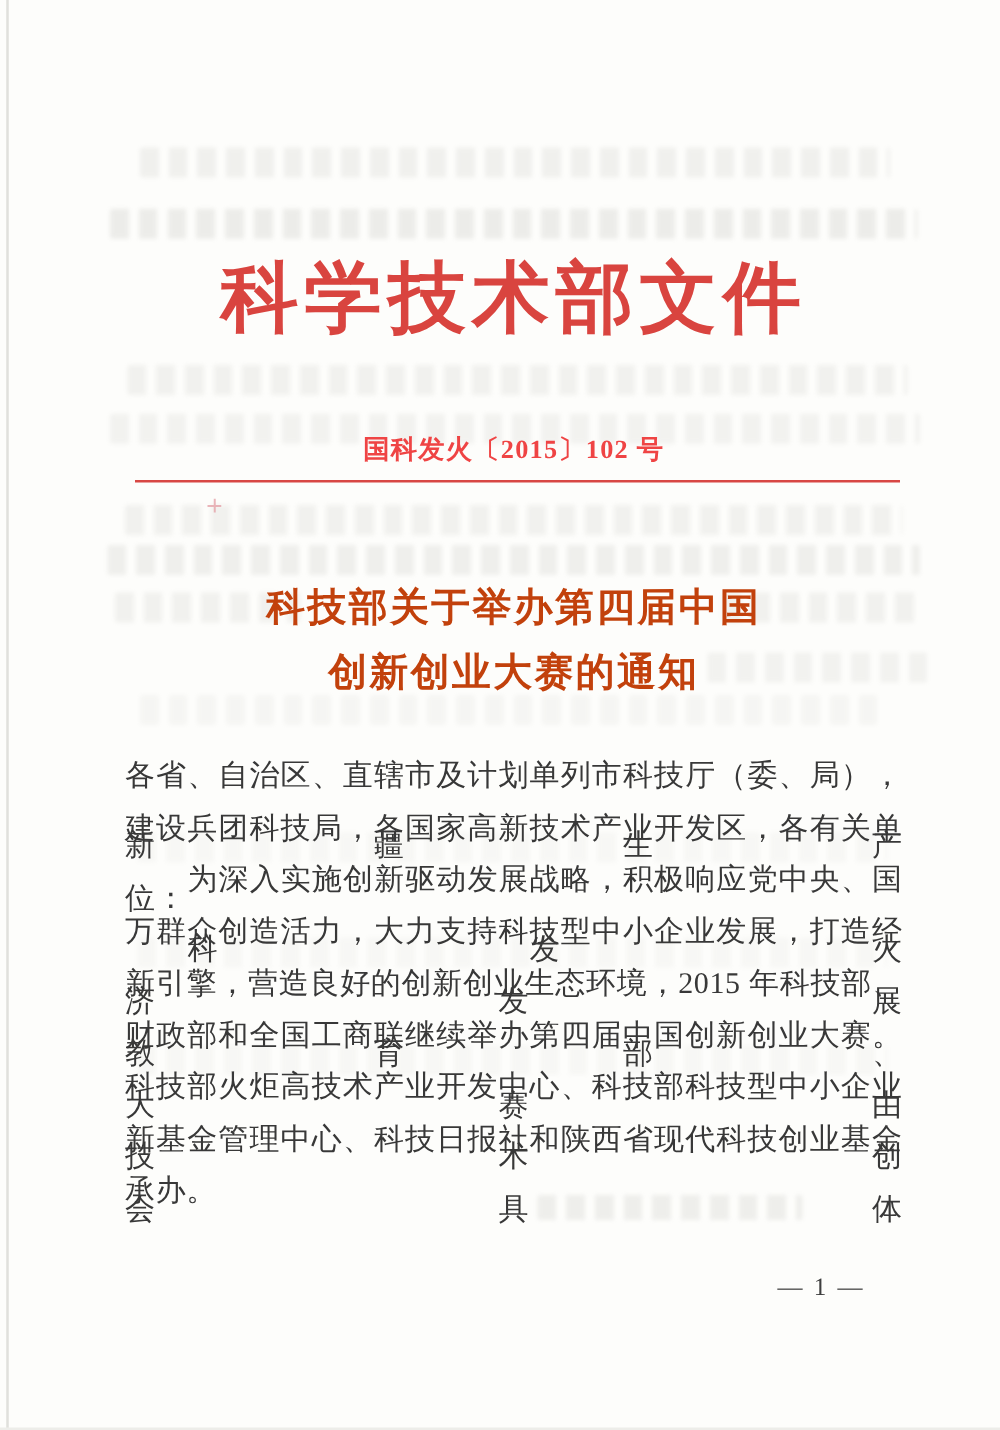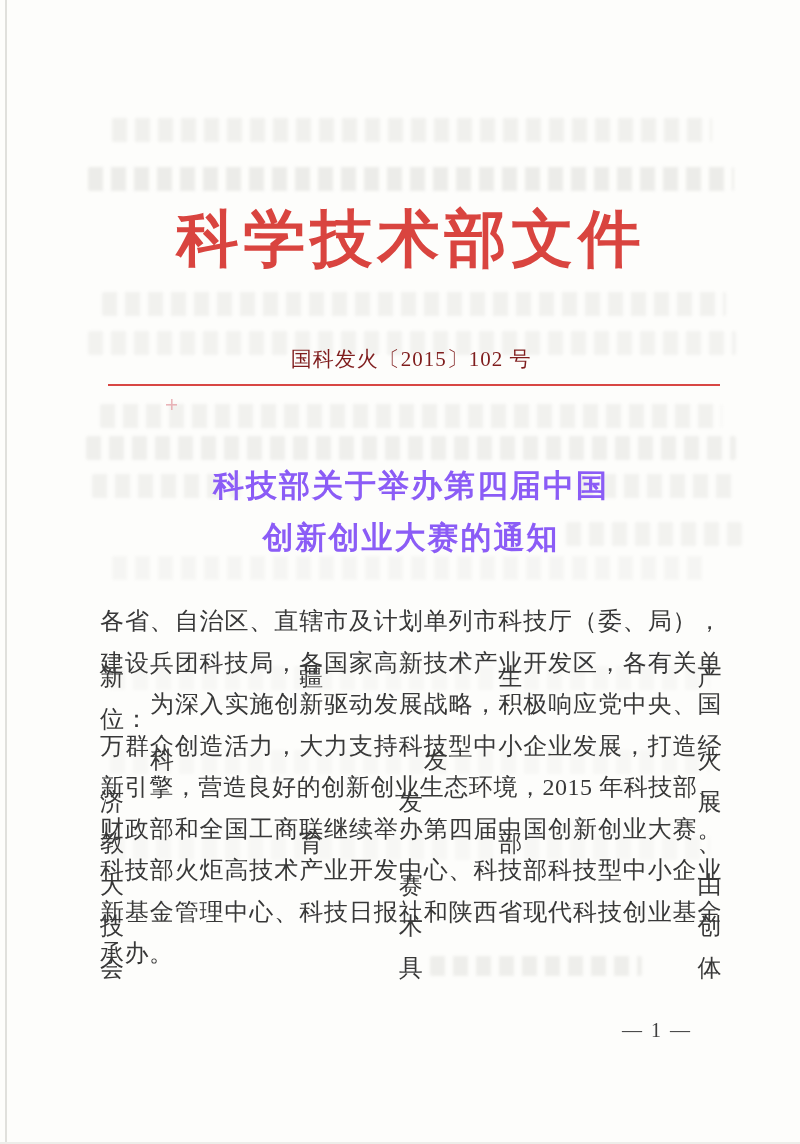--- a/index.html
+++ b/index.html
@@ -52,21 +52,22 @@
     color: var(--header-red, #d9443f);
     white-space: nowrap;
   }
   .doc-number {
     position: absolute;
     top: 344px; left: 100px; width: 622px;
     text-align: center;
     font-size: 21px;
     line-height: 30px;
     letter-spacing: 1px;
-    color: #7f1d1d;
+    color: #ef4444;
+    font-weight: bold;
   }
   .red-line {
     position: absolute;
     top: 384px; left: 108px;
     width: 612px; height: 2px;
     background: var(--divider-red, #d84744);
   }
   .reg-mark {
     position: absolute;
     top: 399px; left: 166px;
@@ -78,21 +79,21 @@
   }
   .doc-title {
     position: absolute;
     top: 460px; left: 100px; width: 622px;
     text-align: center;
     font-family: "Liberation Sans", "DejaVu Sans", sans-serif;
     font-weight: bold;
     font-size: 31px;
     line-height: 52px;
     letter-spacing: 2px;
-    color: #8b5cf6;
+    color: #c2410c;
   }
   .body-text {
     position: absolute;
     top: 593px; left: 100px; width: 622px;
     font-size: 24px;
     color: var(--body-text, #383838);
   }
   .body-text .line {
     height: 41.5px;
     line-height: 56px;

